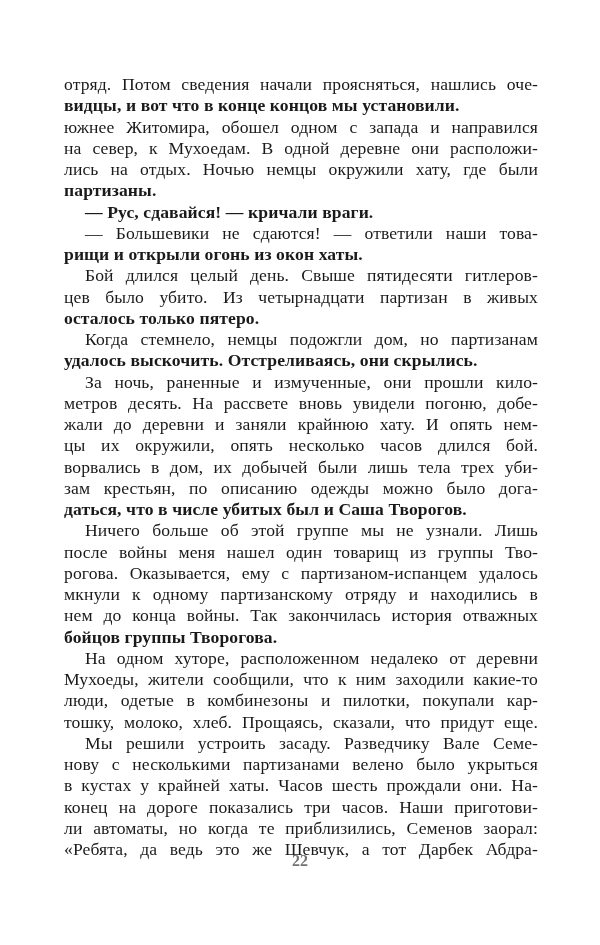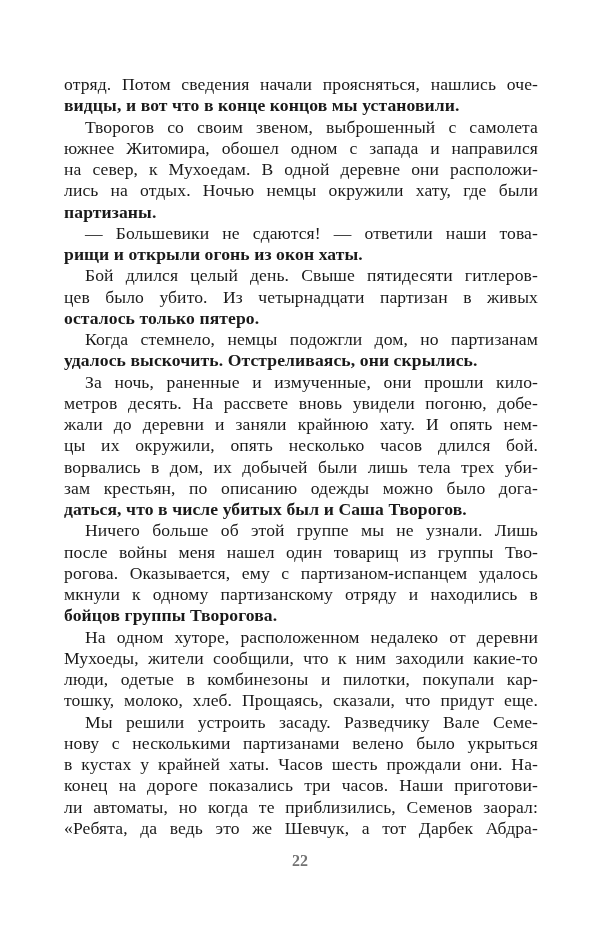--- a/index.html
+++ b/index.html
@@ -49,43 +49,44 @@
       font-family: "Liberation Serif", "DejaVu Serif", serif;
       color: #737373;
     }
   </style>
 </head>
 <body>
 
 <div class="page" id="page-body">
     <span class="line">отряд. Потом сведения начали проясняться, нашлись оче-</span>
     <span class="line last">видцы, и вот что в конце концов мы установили.</span>
-    <span class="line indent">Творогов со своим звеном, выброшенный с самолета</span>
     <span class="line">южнее Житомира, обошел одном с запада и направился</span>
     <span class="line">на север, к Мухоедам. В одной деревне они расположи-</span>
     <span class="line">лись на отдых. Ночью немцы окружили хату, где были</span>
     <span class="line last">партизаны.</span>
+    <span class="line indent last">— Рус, сдавайся! — кричали враги.</span>
     <span class="line indent">— Большевики не сдаются! — ответили наши това-</span>
     <span class="line last">рищи и открыли огонь из окон хаты.</span>
     <span class="line indent">Бой длился целый день. Свыше пятидесяти гитлеров-</span>
     <span class="line">цев было убито. Из четырнадцати партизан в живых</span>
     <span class="line last">осталось только пятеро.</span>
     <span class="line indent">Когда стемнело, немцы подожгли дом, но партизанам</span>
     <span class="line last">удалось выскочить. Отстреливаясь, они скрылись.</span>
     <span class="line indent">За ночь, раненные и измученные, они прошли кило-</span>
     <span class="line">метров десять. На рассвете вновь увидели погоню, добе-</span>
     <span class="line">жали до деревни и заняли крайнюю хату. И опять нем-</span>
     <span class="line">цы их окружили, опять несколько часов длился бой.</span>
     <span class="line">ворвались в дом, их добычей были лишь тела трех уби-</span>
     <span class="line">зам крестьян, по описанию одежды можно было дога-</span>
     <span class="line last">даться, что в числе убитых был и Саша Творогов.</span>
     <span class="line indent">Ничего больше об этой группе мы не узнали. Лишь</span>
     <span class="line">после войны меня нашел один товарищ из группы Тво-</span>
     <span class="line">рогова. Оказывается, ему с партизаном-испанцем удалось</span>
     <span class="line">мкнули к одному партизанскому отряду и находились в</span>
+    <span class="line">нем до конца войны. Так закончилась история отважных</span>
     <span class="line last">бойцов группы Творогова.</span>
     <span class="line indent">На одном хуторе, расположенном недалеко от деревни</span>
     <span class="line">Мухоеды, жители сообщили, что к ним заходили какие-то</span>
     <span class="line">люди, одетые в комбинезоны и пилотки, покупали кар-</span>
     <span class="line">тошку, молоко, хлеб. Прощаясь, сказали, что придут еще.</span>
     <span class="line indent">Мы решили устроить засаду. Разведчику Вале Семе-</span>
     <span class="line">нову с несколькими партизанами велено было укрыться</span>
     <span class="line">в кустах у крайней хаты. Часов шесть прождали они. На-</span>
     <span class="line">конец на дороге показались три часов. Наши приготови-</span>
     <span class="line">ли автоматы, но когда те приблизились, Семенов заорал:</span>

